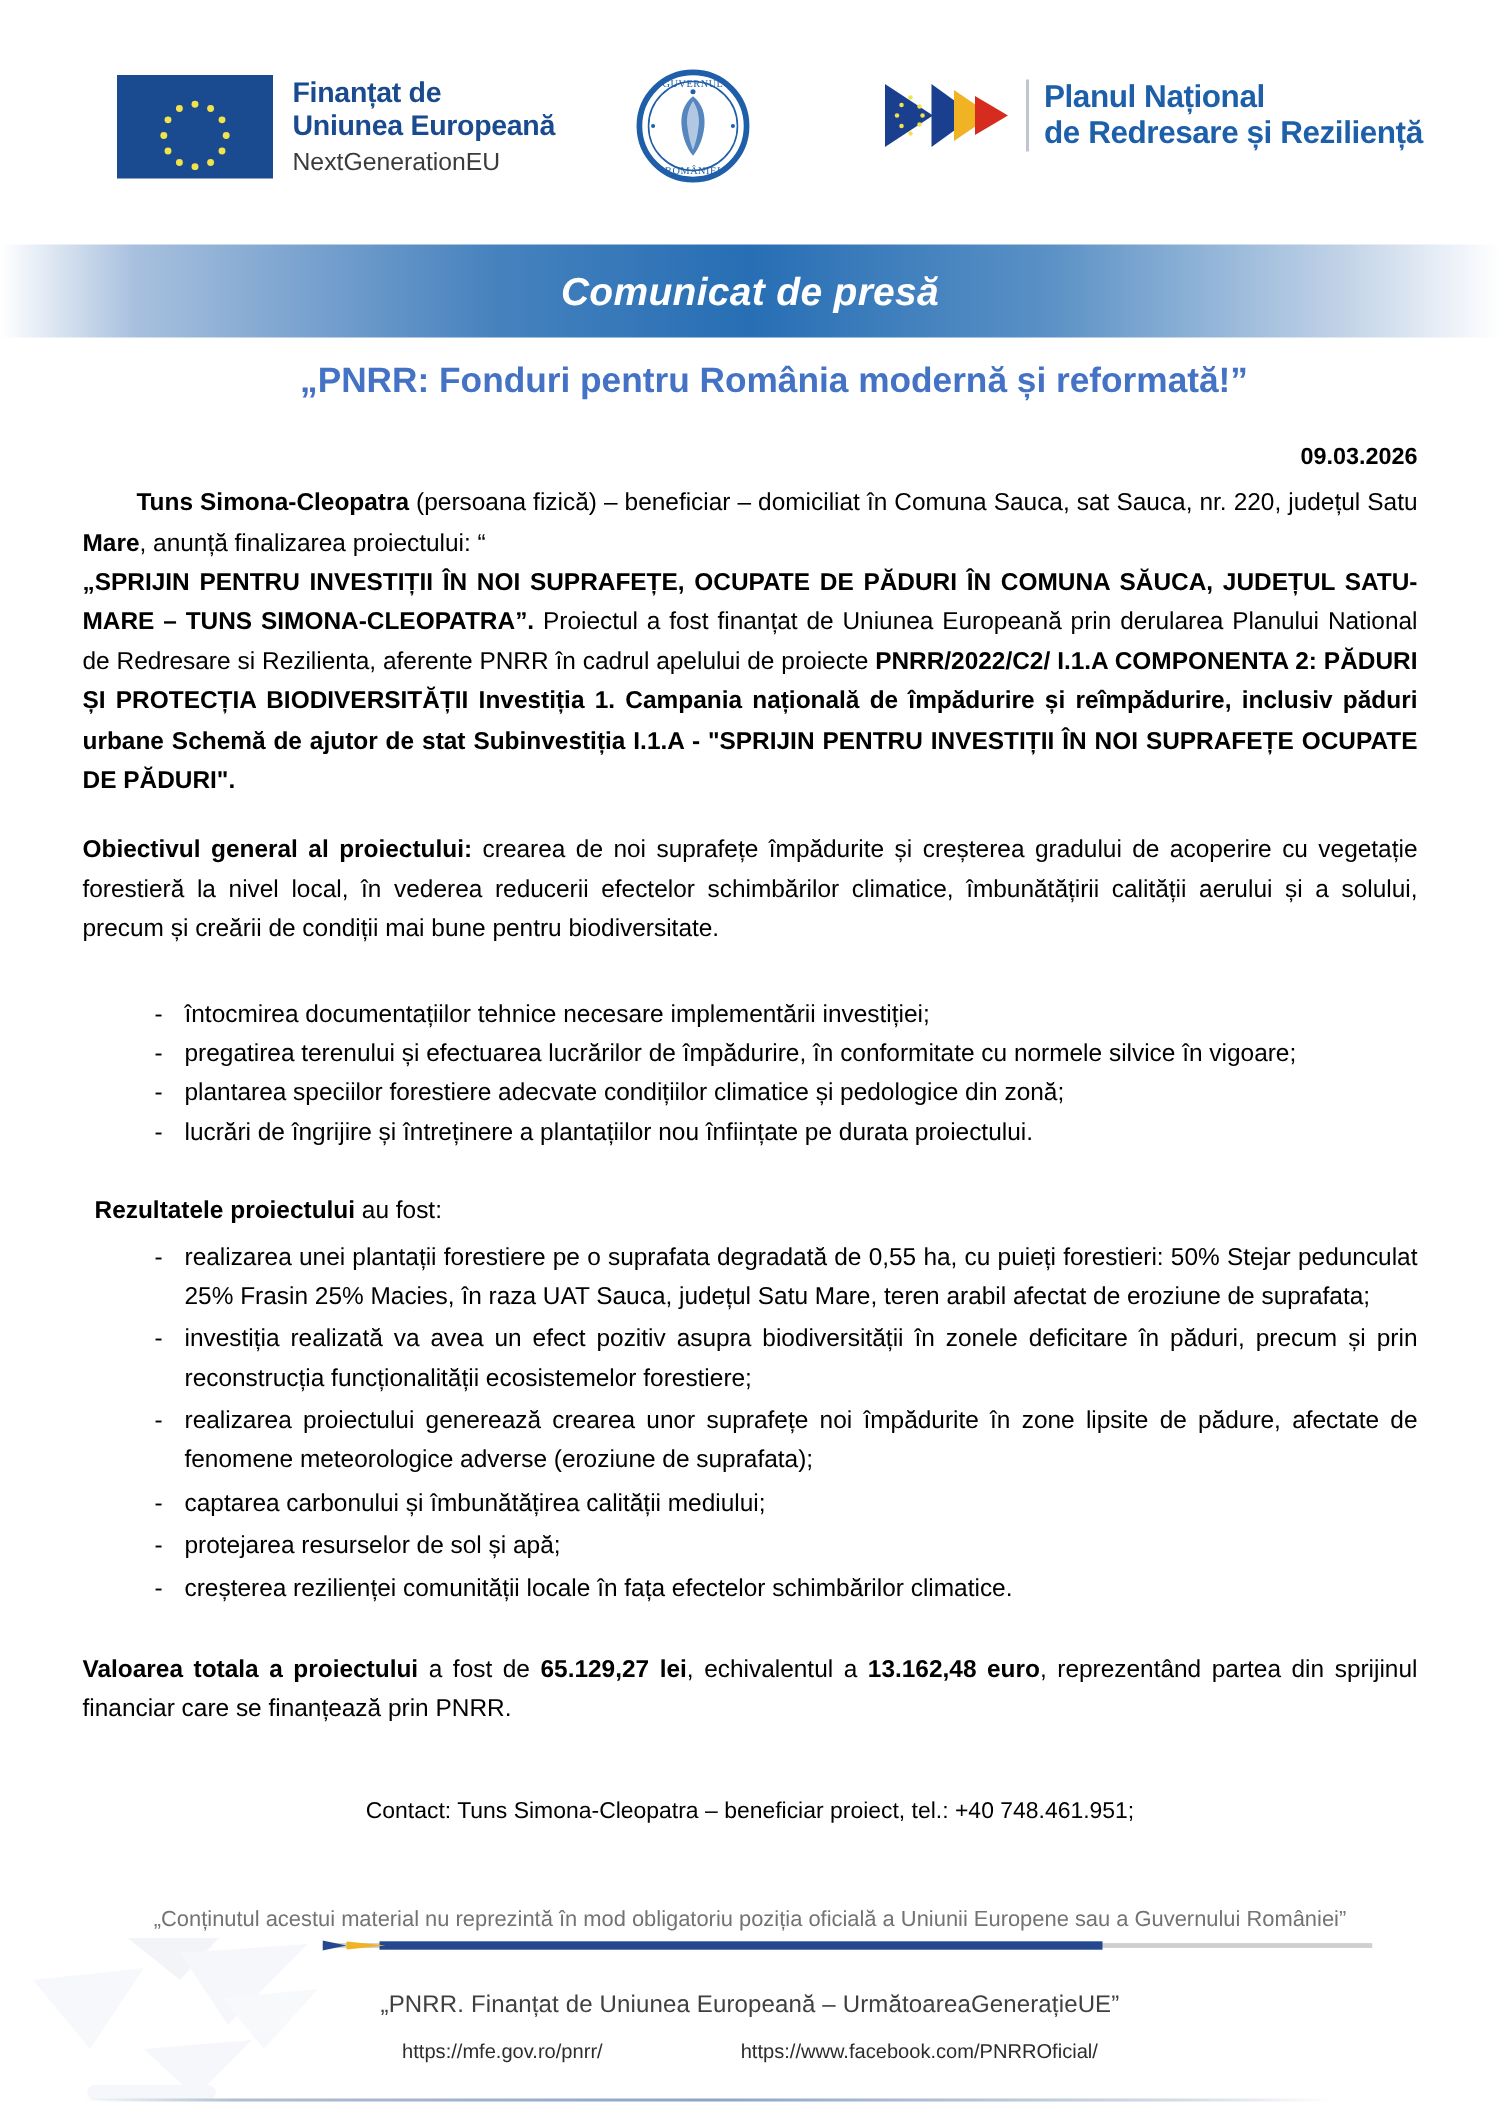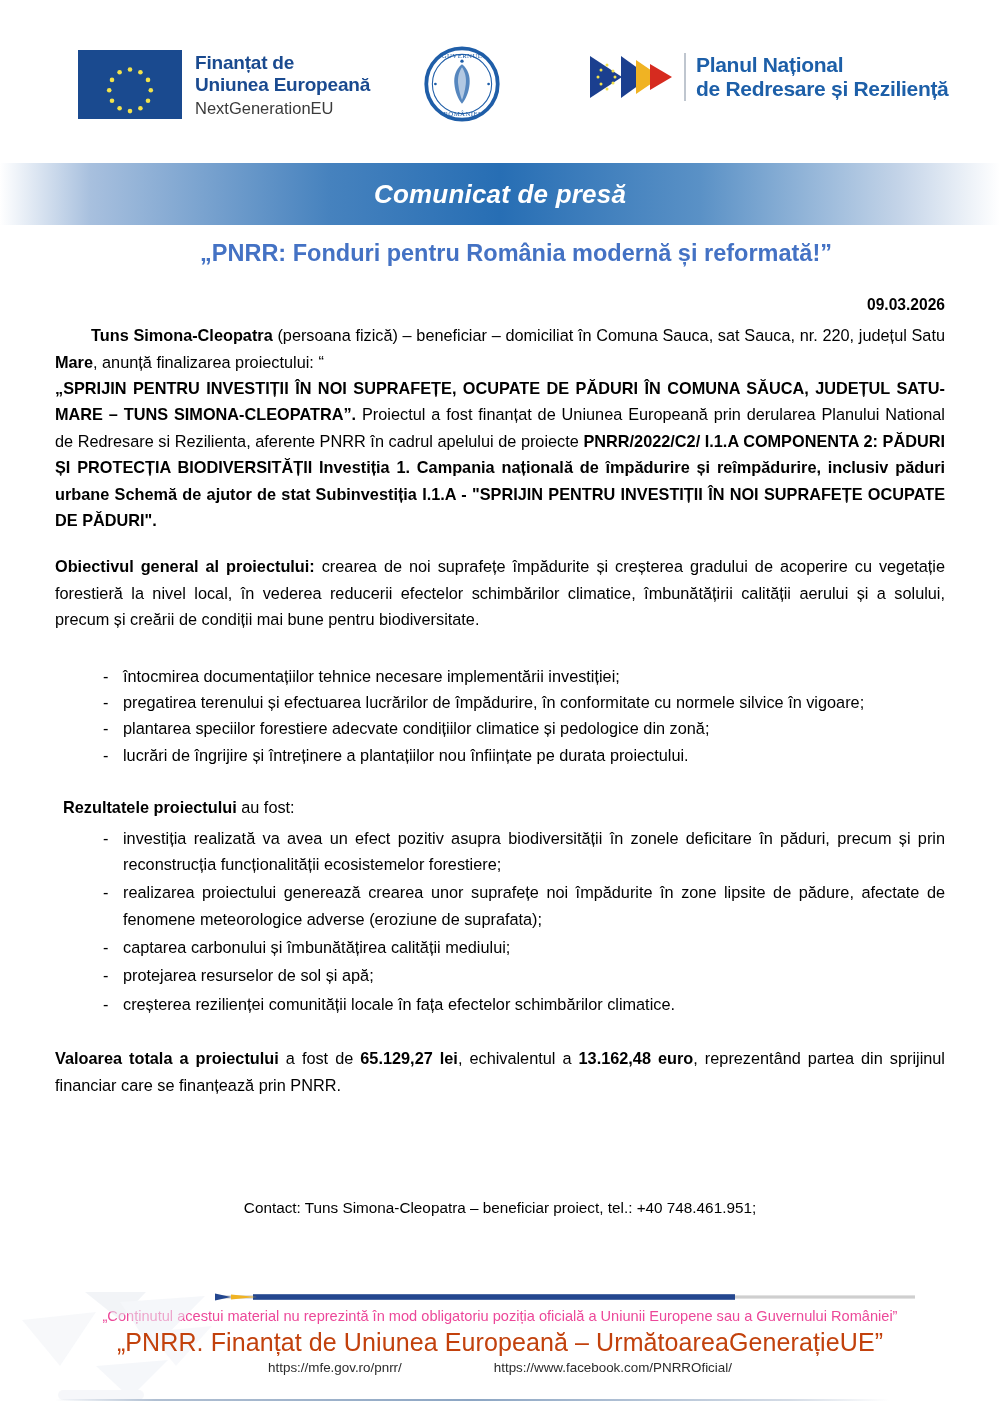--- a/index.html
+++ b/index.html
@@ -174,22 +174,21 @@
     text-align: center;
     font-size: 15.3px;
     line-height: 1.55;
   }
   .disclaimer {
     position: absolute;
     left: 0; top: 1272px;
     width: 1000px;
     text-align: center;
     font-size: 14.6px;
-    color: #ec4899;
-    margin-top: 36px;
+    color: #737373;
   }
 
   
   .footer-block {
     position: absolute;
     left: 0; top: 1292px;
     width: 1000px; height: 123px;
     overflow: hidden;
   }
   .watermark {
@@ -201,22 +200,22 @@
   .footer-bar {
     position: absolute;
     left: 215px; top: 1px;
     width: 700px; height: 8px;
   }
   .footer-title {
     position: absolute;
     left: 0; top: 36px;
     width: 1000px;
     text-align: center;
-    font-size: 25px;
-    color: #c2410c;
+    font-size: 16px;
+    color: #404040;
     letter-spacing: 0.1px;
   }
   .footer-links {
     position: absolute;
     left: 0; top: 68px;
     width: 1000px;
     display: flex;
     justify-content: center;
     gap: 92px;
     font-size: 13.4px;
@@ -326,20 +325,21 @@
     <li>întocmirea documentațiilor tehnice necesare implementării investiției;</li>
     <li>pregatirea terenului și efectuarea lucrărilor de împădurire, în conformitate cu normele silvice în vigoare;</li>
     <li>plantarea speciilor forestiere adecvate condițiilor climatice și pedologice din zonă;</li>
     <li>lucrări de îngrijire și întreținere a plantațiilor nou înființate pe durata proiectului.</li>
   </ul>
 
   <div class="spacer-lg"></div>
 
   <p class="para" style="text-indent:8px"><b>Rezultatele proiectului</b><span> au fost:</span></p>
   <ul class="dash-list">
+    <li>realizarea unei plantații forestiere pe o suprafata degradată de 0,55 ha, cu puieți forestieri: 50% Stejar pedunculat 25% Frasin 25% Macies, în raza UAT Sauca, județul Satu Mare, teren arabil afectat de eroziune de suprafata;</li>
     <li>investiția realizată va avea un efect pozitiv asupra biodiversității în zonele deficitare în păduri, precum și prin reconstrucția funcționalității ecosistemelor forestiere;</li>
     <li>realizarea proiectului generează crearea unor suprafețe noi împădurite în zone lipsite de pădure, afectate de fenomene meteorologice adverse (eroziune de suprafata);</li>
     <li>captarea carbonului și îmbunătățirea calității mediului;</li>
     <li>protejarea resurselor de sol și apă;</li>
     <li>creșterea rezilienței comunității locale în fața efectelor schimbărilor climatice.</li>
   </ul>
 
   <div class="spacer-lg"></div>
 
   <p class="para"><b>Valoarea totala a proiectului</b><span> a fost de </span><b>65.129,27 lei</b><span>, echivalentul a </span><b>13.162,48 euro</b><span>, reprezentând partea din sprijinul financiar care se finanțează prin PNRR.</span></p>

